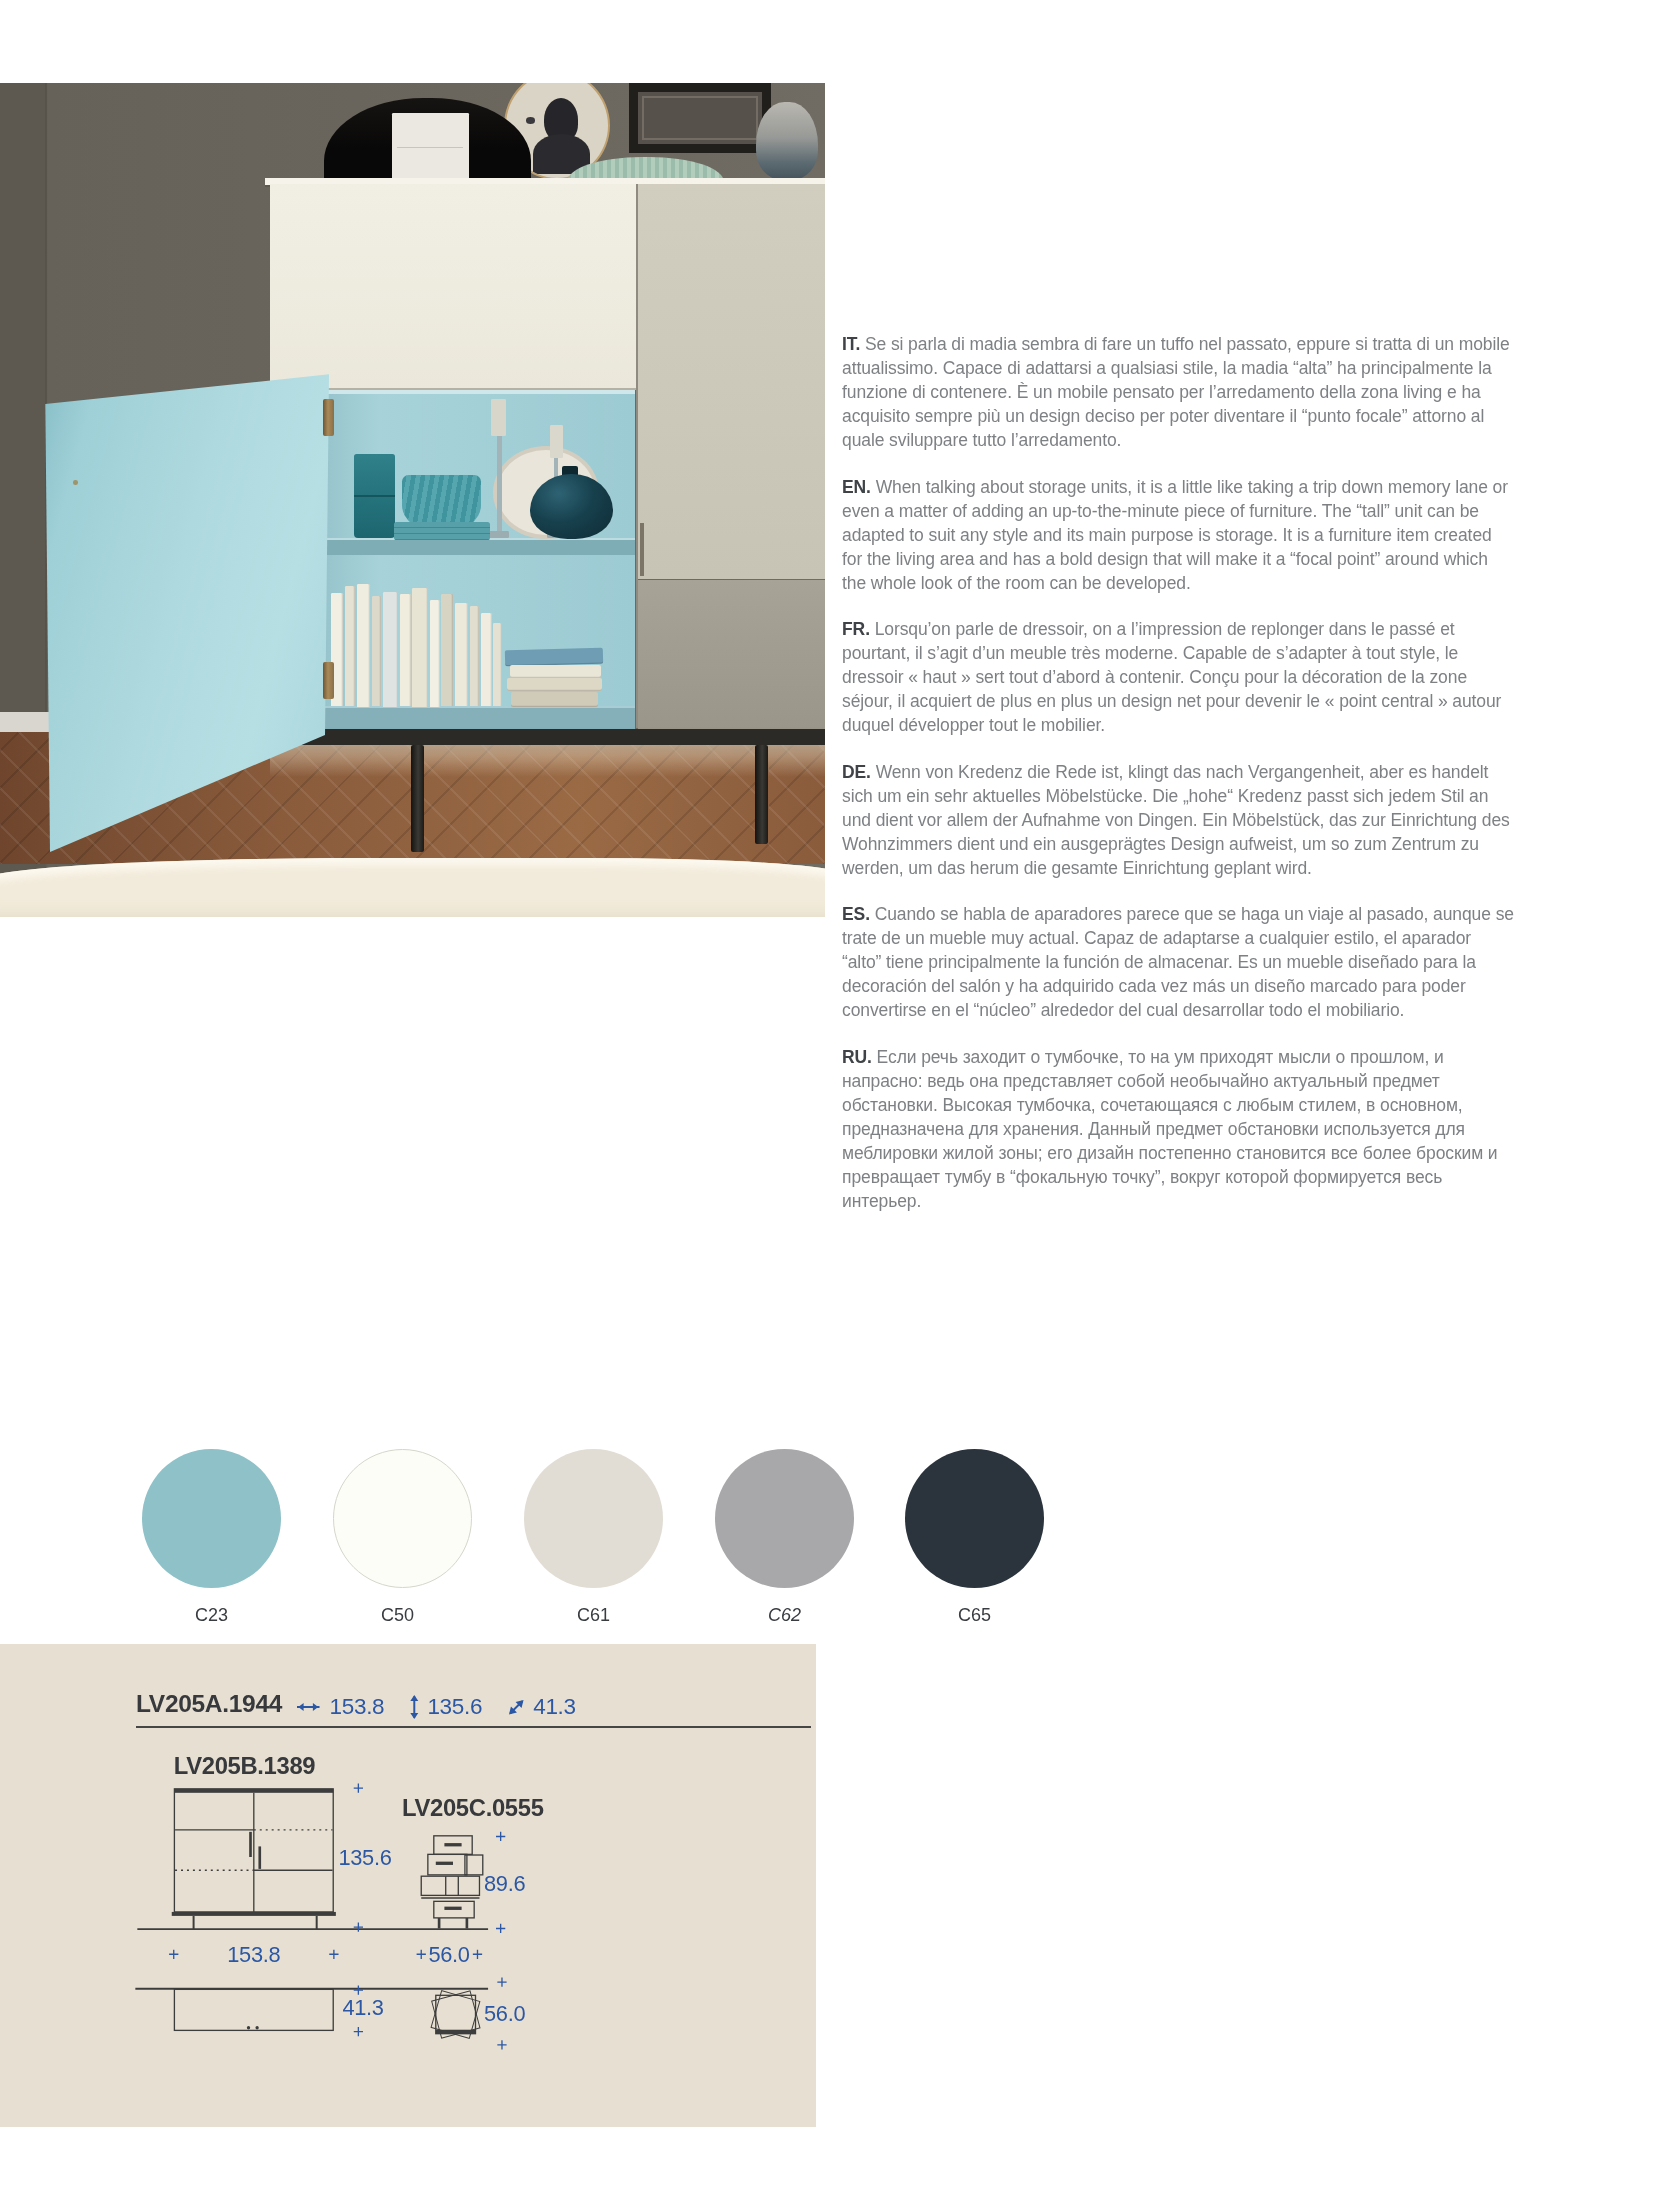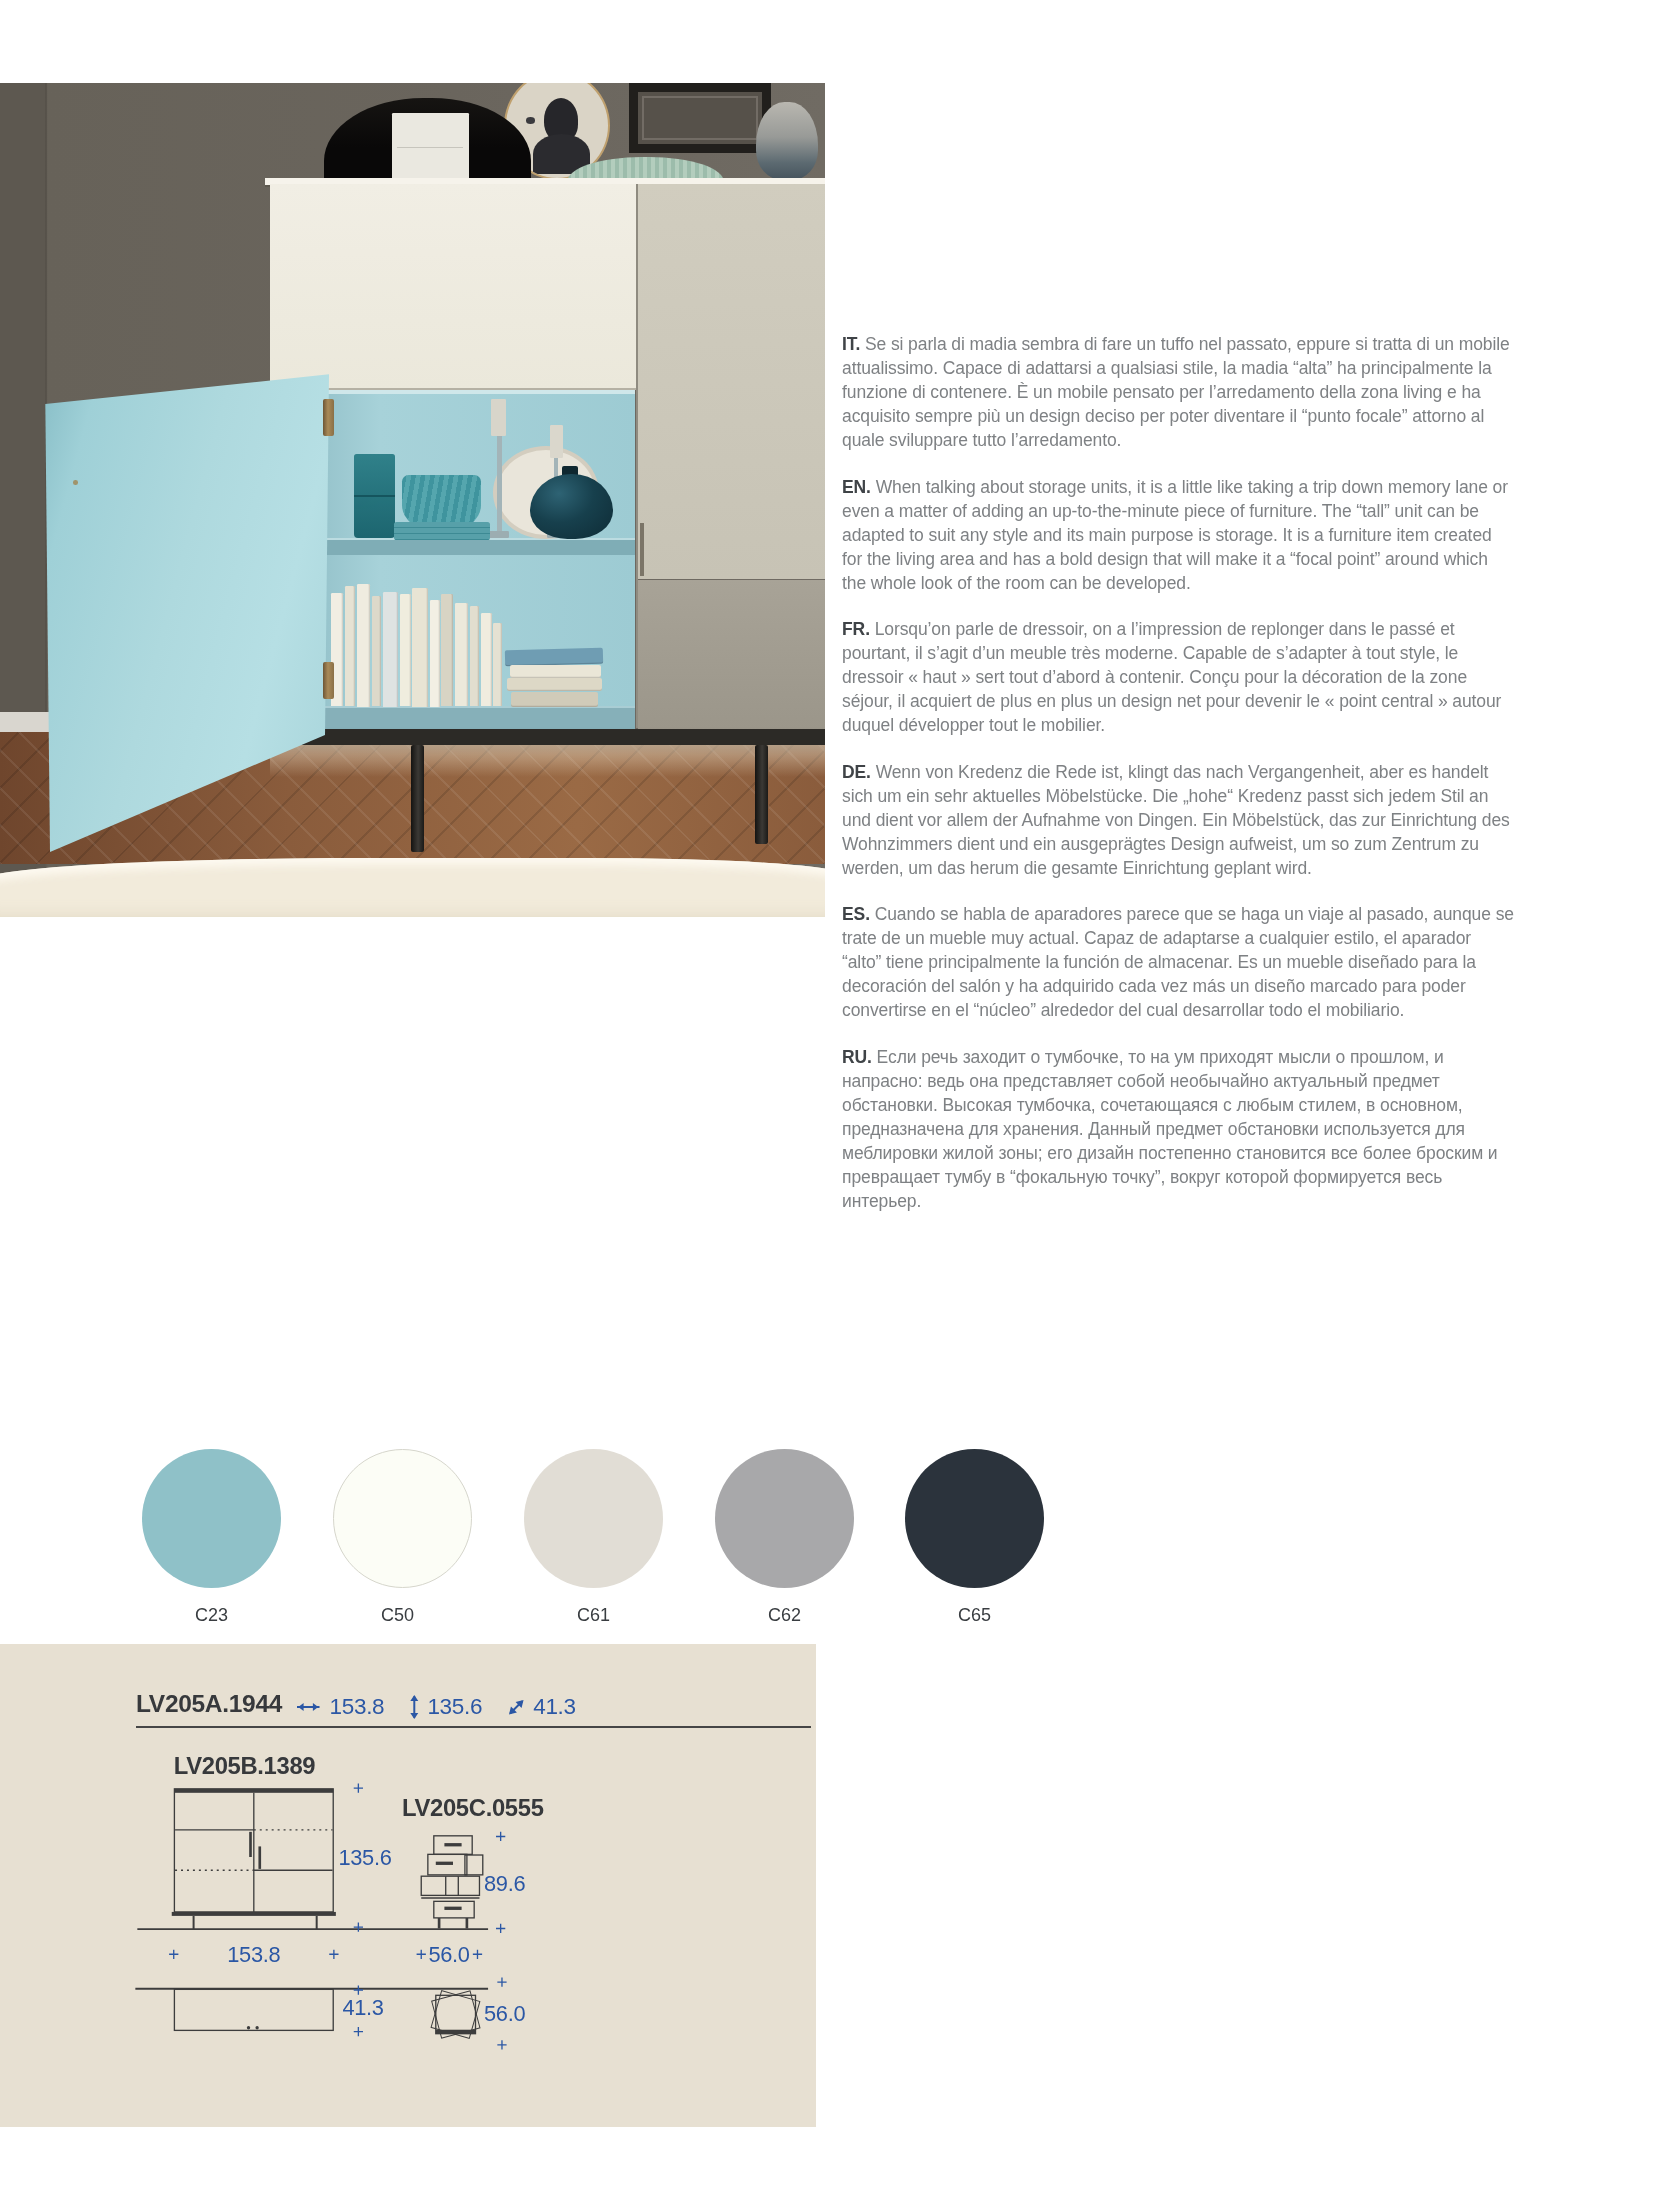--- a/index.html
+++ b/index.html
@@ -193,21 +193,21 @@
   </div>
 
   <div class="swatch-circle" style="left: 142px; top: 1449px; background: rgb(143, 193, 200);"></div>
   <div class="swatch-circle" style="left: 333px; top: 1449px; box-sizing: border-box; background: rgb(252, 253, 246); border: 1.3px solid rgb(214, 214, 204);"></div>
   <div class="swatch-circle" style="left: 524px; top: 1449px; background: rgb(225, 221, 213);"></div>
   <div class="swatch-circle" style="left: 715px; top: 1449px; background: rgb(168, 168, 170);"></div>
   <div class="swatch-circle" style="left: 905px; top: 1449px; background: rgb(43, 51, 60);"></div>
   <div class="swatch-label" style="left:142px;">C23</div>
   <div class="swatch-label" style="left:328px;">C50</div>
   <div class="swatch-label" style="left:524px;">C61</div>
-  <div class="swatch-label" style="left:715px;">C62</div>
+  <div class="swatch-label" style="left:715px;font-style:italic;">C62</div>
   <div class="swatch-label" style="left:905px;">C65</div>
 
   <div class="spec-panel"></div>
 
   <div class="spec-header">
     <span class="spec-code">LV205A.1944</span>
   </div>
   <div class="spec-dims">
     <span class="dim-item">
       <svg width="30.5" height="16" viewBox="0 0 46 24">

